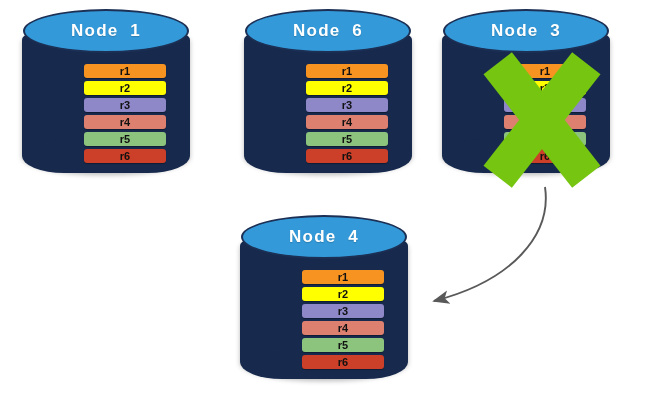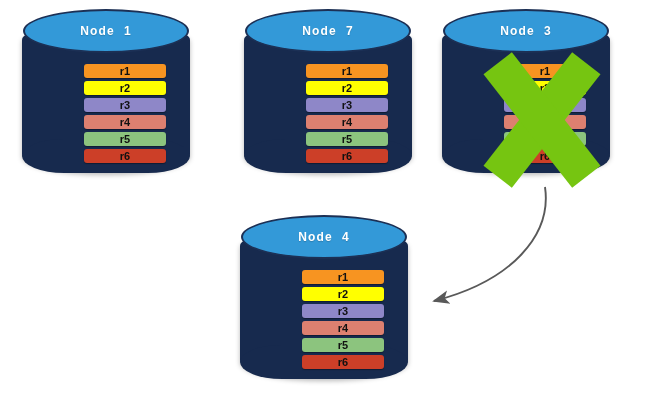--- a/index.html
+++ b/index.html
@@ -58,21 +58,21 @@
   .cyl-title {
     position: absolute;
     left: 0;
     top: 3px;
     width: 168px;
     height: 44px;
     display: flex;
     align-items: center;
     justify-content: center;
     color: #ffffff;
-    font-size: 12px;
+    font-size: 17px;
     font-weight: bold;
     letter-spacing: 1.2px;
     white-space: pre;
     text-shadow: 0 1px 1px rgba(0,0,0,0.18);
   }
 
   
   .bars {
     position: absolute;
     left: 31px;
@@ -158,21 +158,21 @@
         <span class="bar-label">r6</span>
       </div>
     </div>
   </div>
 
   <div class="node" style="left:244px; top:6px;">
     <div class="cyl-body">
       <div class="cyl-bottom-shade"></div>
     </div>
     <div class="cyl-top"></div>
-    <div class="cyl-title">Node  7</div>
+    <div class="cyl-title">Node  6</div>
     <div class="bars">
       <div class="bar" style="background:#f79421;">
         <span class="bar-label">r1</span>
       </div>
       <div class="bar" style="background:#ffff00;">
         <span class="bar-label">r2</span>
       </div>
       <div class="bar" style="background:#8e87c8;">
         <span class="bar-label">r3</span>
       </div>

